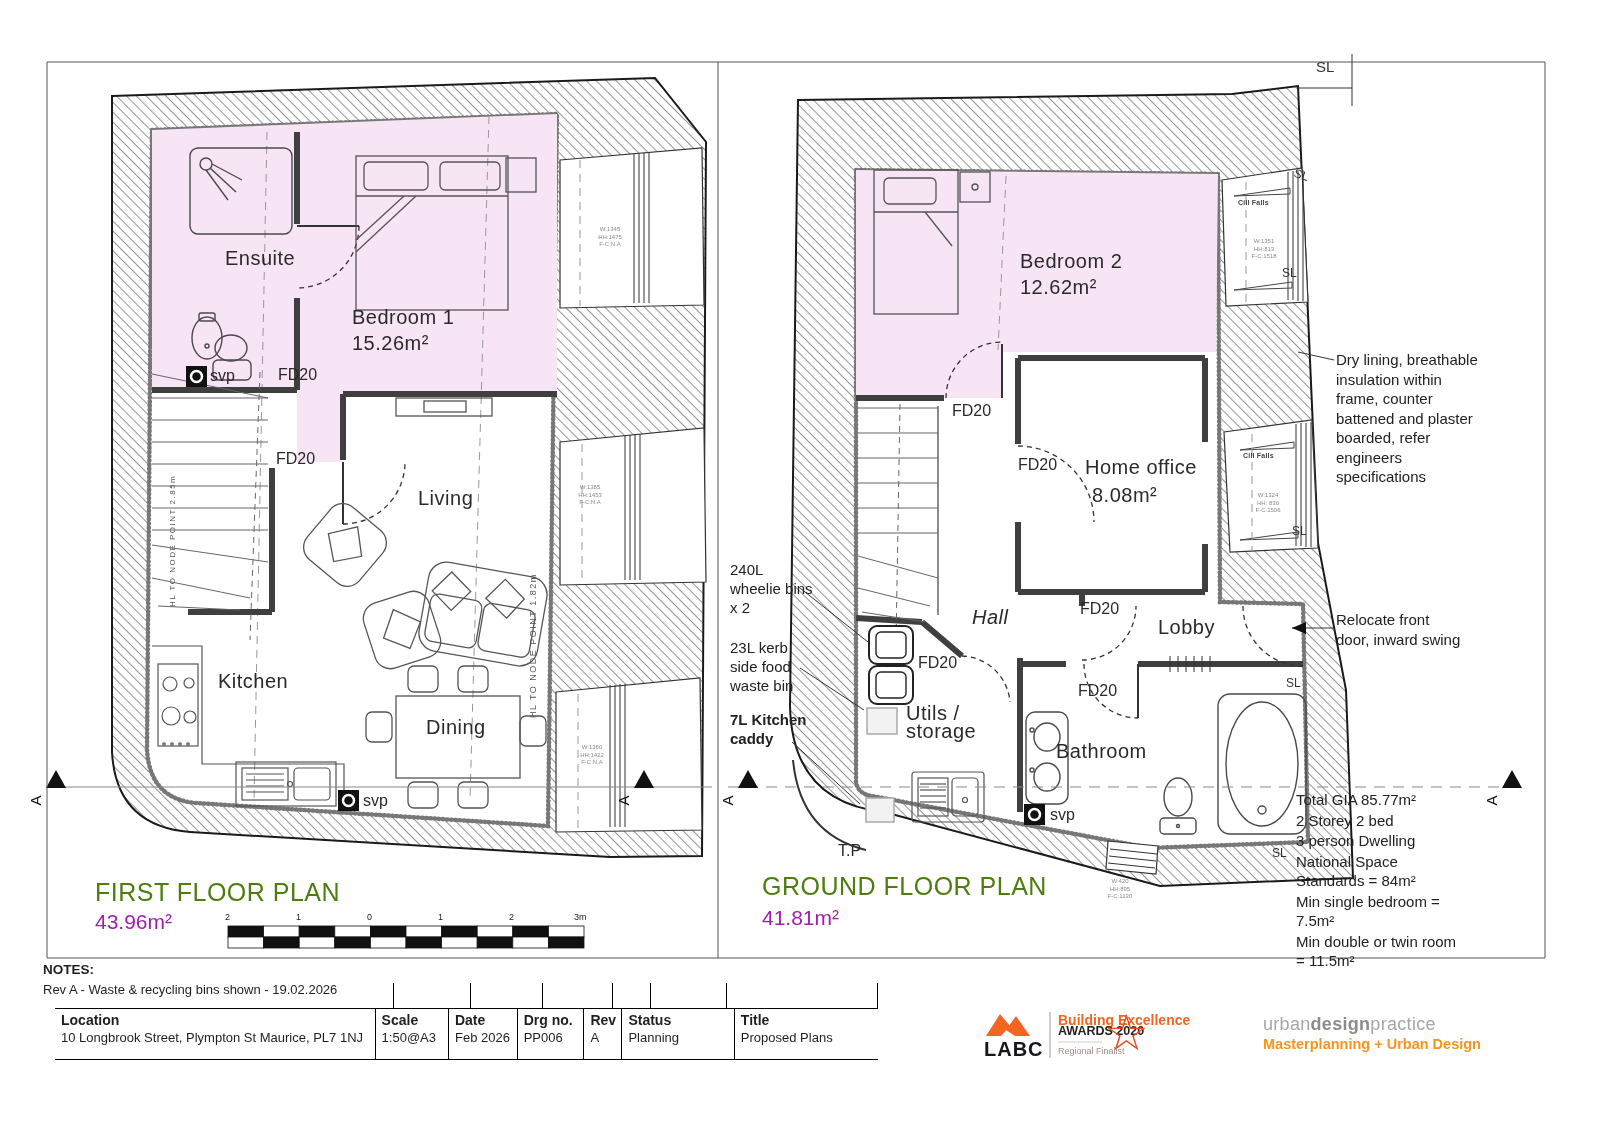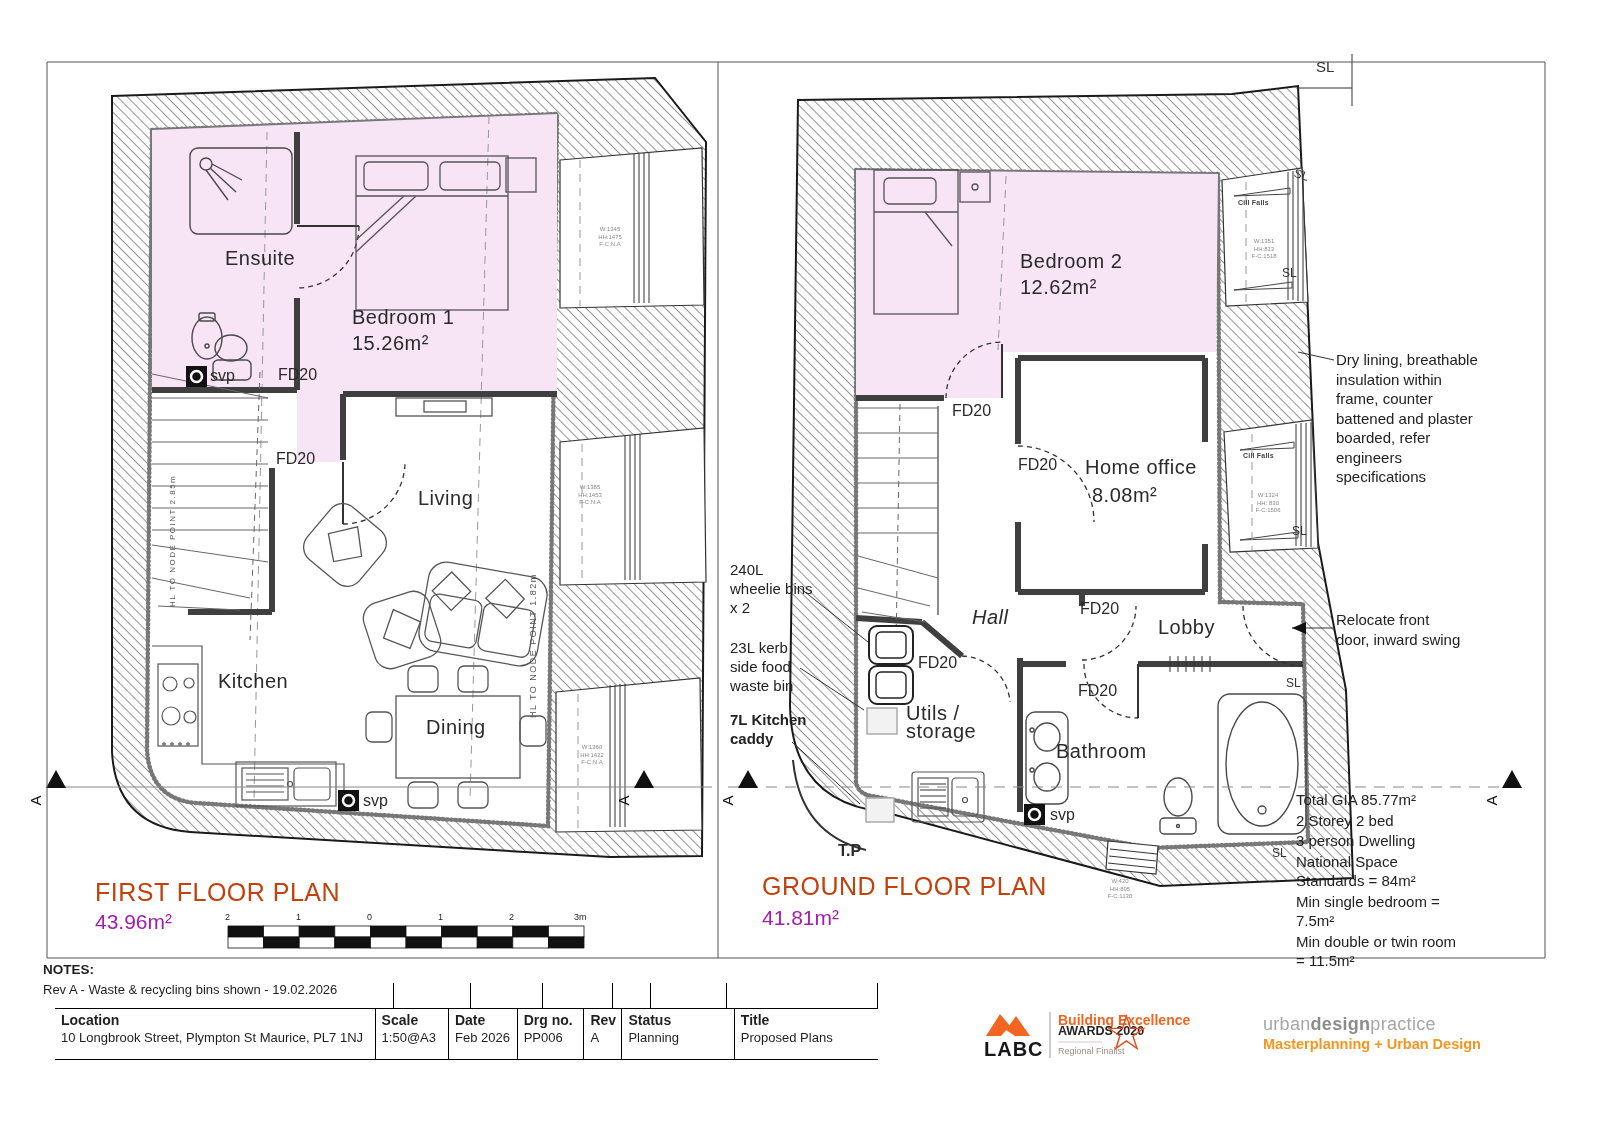--- a/index.html
+++ b/index.html
@@ -8,21 +8,21 @@
   svg{position:absolute;left:0;top:0;}
   .lbl{position:absolute;white-space:nowrap;color:#2a2a2a;}
   .room{font-size:20px;letter-spacing:0.5px;}
   .fd{font-size:16px;}
   .svp{font-size:16px;}
   .sl{font-size:12px;color:#333;}
   .cill{font-size:7px;color:#444;font-weight:bold;letter-spacing:0.2px;}
   .spec{position:absolute;font-size:6px;line-height:7.5px;color:#8a8a8a;text-align:center;width:48px;white-space:nowrap;}
   .seca{position:absolute;font-size:15px;transform:rotate(-90deg);color:#111;}
   .vtext{position:absolute;writing-mode:vertical-rl;transform:rotate(180deg);font-size:8px;color:#555;letter-spacing:1.5px;white-space:nowrap;}
-  .ptitle{position:absolute;font-size:25px;letter-spacing:0.5px;color:#c2410c;}
+  .ptitle{position:absolute;font-size:25px;letter-spacing:0.5px;color:#4d7c0f;}
   .parea{position:absolute;font-size:21px;color:#a21caf;}
   .note{position:absolute;font-size:15px;line-height:19px;color:#222;width:84px;}
   .anno{position:absolute;font-size:15px;line-height:19.5px;color:#222;}
   .stats div{margin:0 0 1px 0;}
   .sbtick{position:absolute;font-size:9px;color:#222;}
   .notes-h{position:absolute;font-size:13.5px;font-weight:bold;}
   .notes-t{position:absolute;font-size:13px;}
   .tblock{position:absolute;left:55px;top:1008px;width:823px;height:50px;
           border-top:1.5px solid #000;border-bottom:1.5px solid #000;display:flex;}
   .tcell{padding:3px 6px 0 6px;box-sizing:border-box;}
@@ -464,21 +464,21 @@
 <div class="lbl room" style="left:1158px;top:616px;">Lobby</div>
 <div class="lbl room" style="left:906px;top:694px;margin-top:8px;">Utils /</div>
 <div class="lbl room" style="left:906px;top:720px;">storage</div>
 <div class="lbl room" style="left:1056px;top:740px;">Bathroom</div>
 <div class="lbl fd" style="left:952px;top:402px;">FD20</div>
 <div class="lbl fd" style="left:1018px;top:456px;">FD20</div>
 <div class="lbl fd" style="left:1080px;top:600px;">FD20</div>
 <div class="lbl fd" style="left:918px;top:654px;">FD20</div>
 <div class="lbl fd" style="left:1078px;top:682px;">FD20</div>
 <div class="lbl svp" style="left:1050px;top:806px;">svp</div>
-<div class="lbl fd" style="left:838px;top:842px;font-weight:bold;">T.P</div>
+<div class="lbl fd" style="left:838px;top:842px;">T.P</div>
 <div class="lbl cill" style="left:1238px;top:199px;">Cill Falls</div>
 <div class="lbl cill" style="left:1243px;top:452px;">Cill Falls</div>
 <div class="spec" style="left:1240px;top:238px;">
   <div>W:1351</div>
       <div>HH:813</div>
       <div>F-C:1518</div>
 </div>
 <div class="spec" style="left:1244px;top:492px;">
   <div>W:1324</div>
       <div>HH: 830</div>

